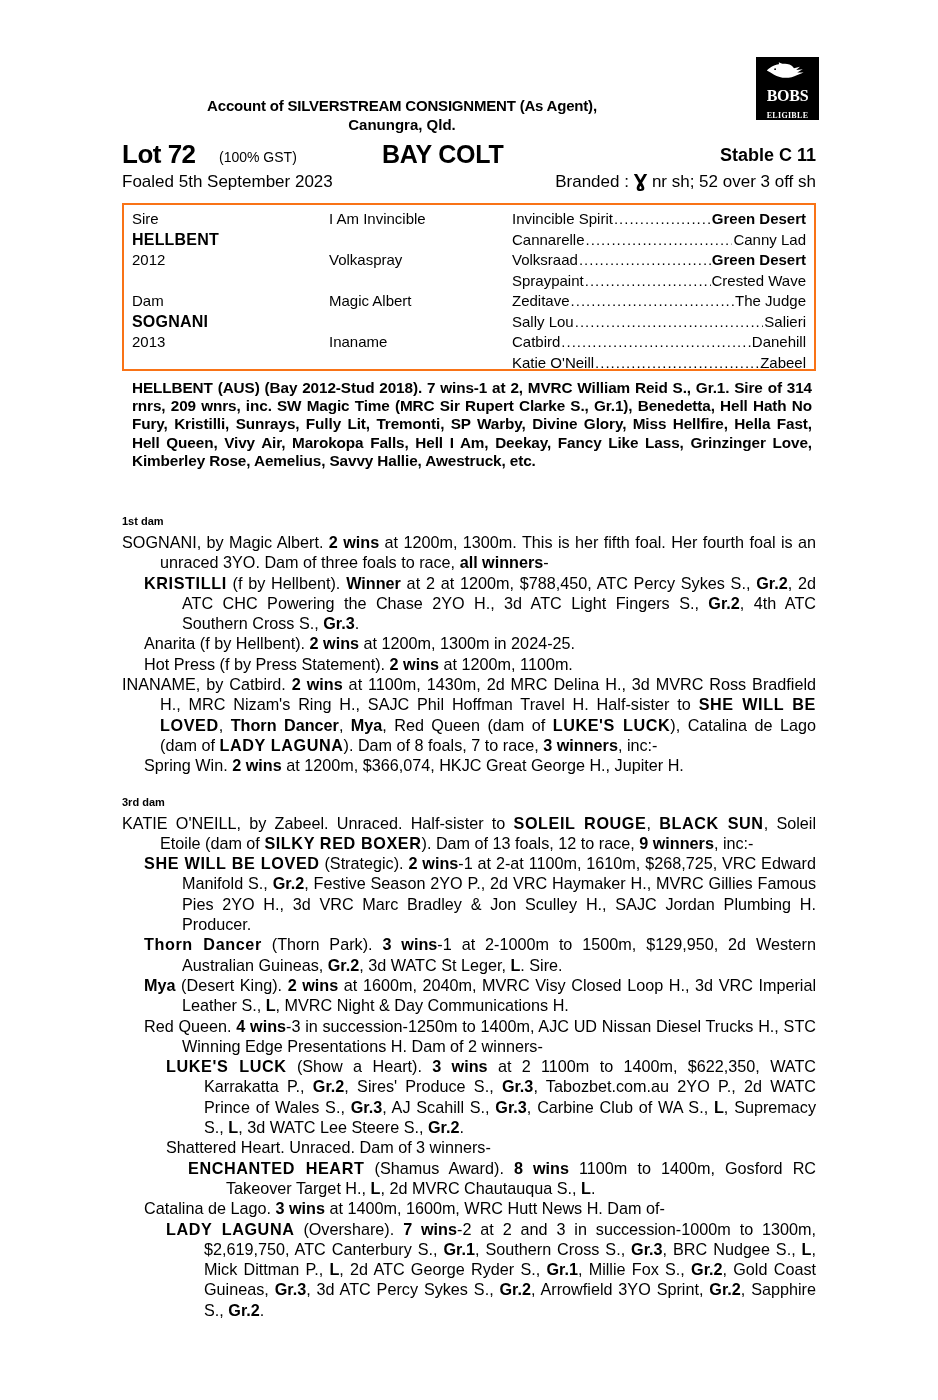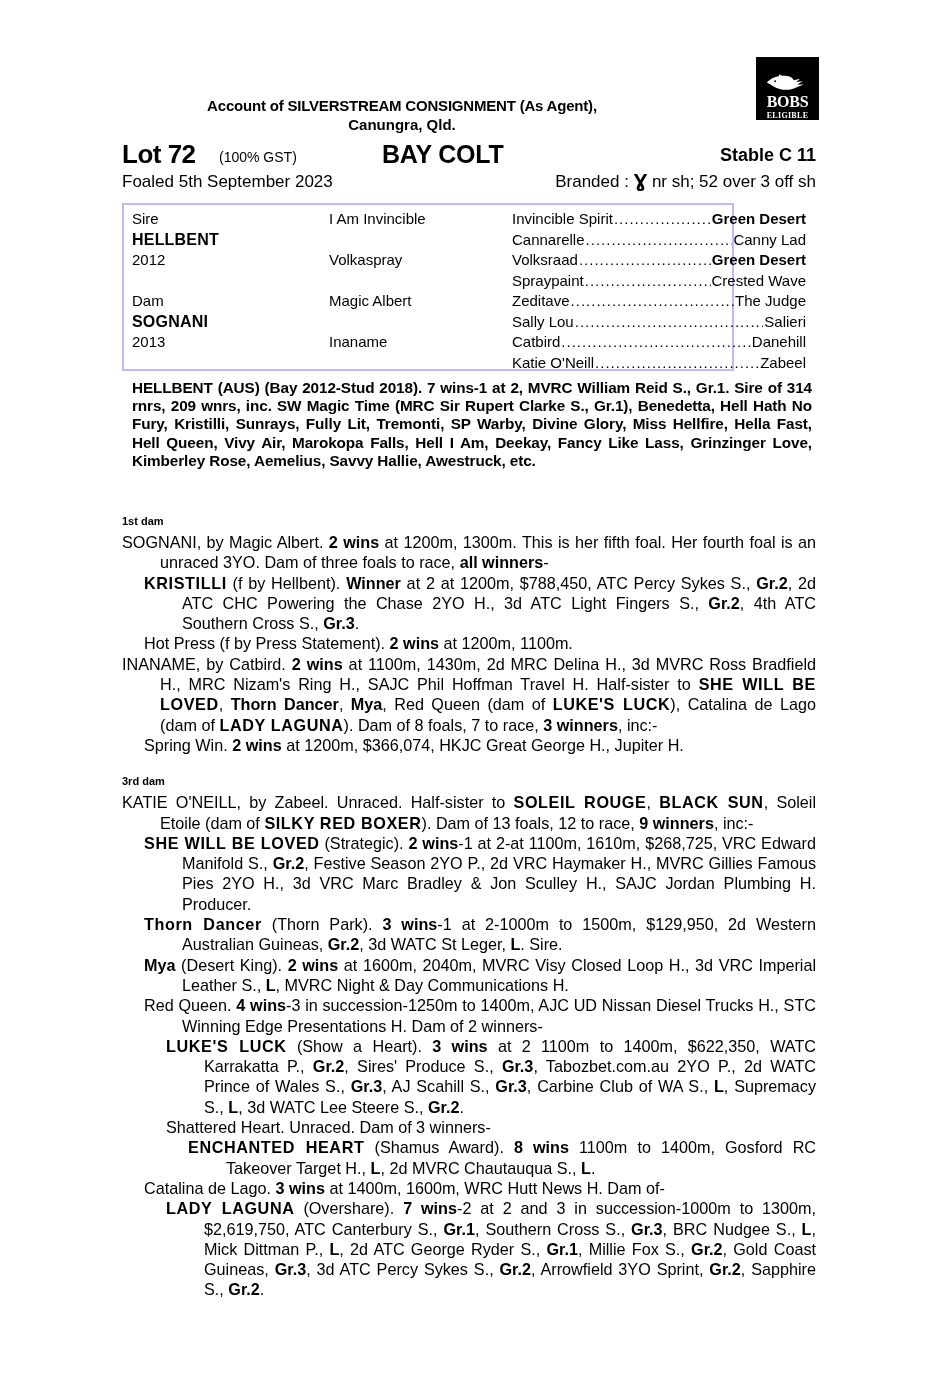--- a/index.html
+++ b/index.html
@@ -27,21 +27,21 @@
   .bobs-logo {
     position: absolute;
     left: 634px;
     top: 57px;
     width: 63px;
     height: 63px;
     background: #000000;
     display: flex;
     flex-direction: column;
     align-items: center;
-    justify-content: flex-end;
+    justify-content: space-between;
     padding-top: 4px;
     box-sizing: border-box;
   }
   .bobs-horse { width: 46px; height: 20px; display:block; }
   .bobs-word {
     color: #ffffff;
     font-family: "Liberation Serif", serif;
     font-weight: bold;
     font-size: 16px;
     line-height: 16px;
@@ -148,23 +148,23 @@
     font-family: "DejaVu Sans", sans-serif;
     font-weight: bold;
     font-size: 17px;
   }
 
   
   .ped-box {
     position: absolute;
     left: 0;
     top: 203px;
-    width: 612px;
+    width: 694px;
     height: 168px;
-    border: 2px solid #c4b5fd;
+    border: 2px solid #f97316;
     box-sizing: border-box;
   }
   .ped-inner { position: relative; width: 100%; height: 100%; }
   .ped-left {
     position: absolute;
     left: 8px;
     top: 4px;
     width: 190px;
   }
   .ped-mid {
@@ -352,20 +352,21 @@
     </div>
   </div>
 
   <div class="sire-para">HELLBENT (AUS) (Bay 2012-Stud 2018). 7 wins-1 at 2, MVRC William Reid S., Gr.1. Sire of 314 rnrs, 209 wnrs, inc. SW Magic Time (MRC Sir Rupert Clarke S., Gr.1), Benedetta, Hell Hath No Fury, Kristilli, Sunrays, Fully Lit, Tremonti, SP Warby, Divine Glory, Miss Hellfire, Hella Fast, Hell Queen, Vivy Air, Marokopa Falls, Hell I Am, Deekay, Fancy Like Lass, Grinzinger Love, Kimberley Rose, Aemelius, Savvy Hallie, Awestruck, etc.</div>
 
   <div class="body">
 
     <div class="dam-head">1st dam</div>
     <p class="entry lvl0h"><span>SOGNANI, by Magic Albert. </span><b>2 wins</b><span> at 1200m, 1300m. This is her fifth foal. Her fourth foal is an unraced 3YO. Dam of three foals to race, </span><b>all winners</b><span>-</span></p>
     <p class="entry lvl1h"><b class="sp">KRISTILLI</b><span> (f by Hellbent). </span><b>Winner</b><span> at 2 at 1200m, $788,450, ATC Percy Sykes S., </span><b>Gr.2</b>, 2d ATC CHC Powering the Chase 2YO H., 3d ATC Light Fingers S., <b>Gr.2</b>, 4th ATC Southern Cross S., <b>Gr.3</b>.</p>
+    <p class="entry lvl1flat nojust"><span>Anarita</span><span> (f by Hellbent). </span><b>2 wins</b><span> at 1200m, 1300m in 2024-25.</span></p>
     <p class="entry lvl1flat nojust"><span>Hot Press</span><span> (f by Press Statement). </span><b>2 wins</b><span> at 1200m, 1100m.</span></p>
 
     <p class="entry lvl0h">INANAME, by Catbird. <b>2 wins</b> at 1100m, 1430m, 2d MRC Delina H., 3d MVRC Ross Bradfield H., MRC Nizam's Ring H., SAJC Phil Hoffman Travel H. Half-sister to <b class="sp">SHE WILL BE LOVED</b>, <b>Thorn Dancer</b>, <b>Mya</b>, Red Queen (dam of <b class="sp">LUKE'S LUCK</b>), Catalina de Lago (dam of <b class="sp">LADY LAGUNA</b>). Dam of 8 foals, 7 to race, <b>3 winners</b>, inc:-</p>
     <p class="entry lvl1flat nojust">Spring Win. <b>2 wins</b> at 1200m, $366,074, HKJC Great George H., Jupiter H.</p>
 
     <div class="dam-head">3rd dam</div>
     <p class="entry lvl0h">KATIE O'NEILL, by Zabeel. Unraced. Half-sister to <b class="sp">SOLEIL ROUGE</b>, <b class="sp">BLACK SUN</b>, Soleil Etoile (dam of <b class="sp">SILKY RED BOXER</b>). Dam of 13 foals, 12 to race, <b>9 winners</b>, inc:-</p>
 
     <p class="entry lvl1h"><b class="sp">SHE WILL BE LOVED</b> (Strategic). <b>2 wins</b>-1 at 2-at 1100m, 1610m, $268,725, VRC Edward Manifold S., <b>Gr.2</b>, Festive Season 2YO P., 2d VRC Haymaker H., MVRC Gillies Famous Pies 2YO H., 3d VRC Marc Bradley &amp; Jon Sculley H., SAJC Jordan Plumbing H. Producer.</p>
 

